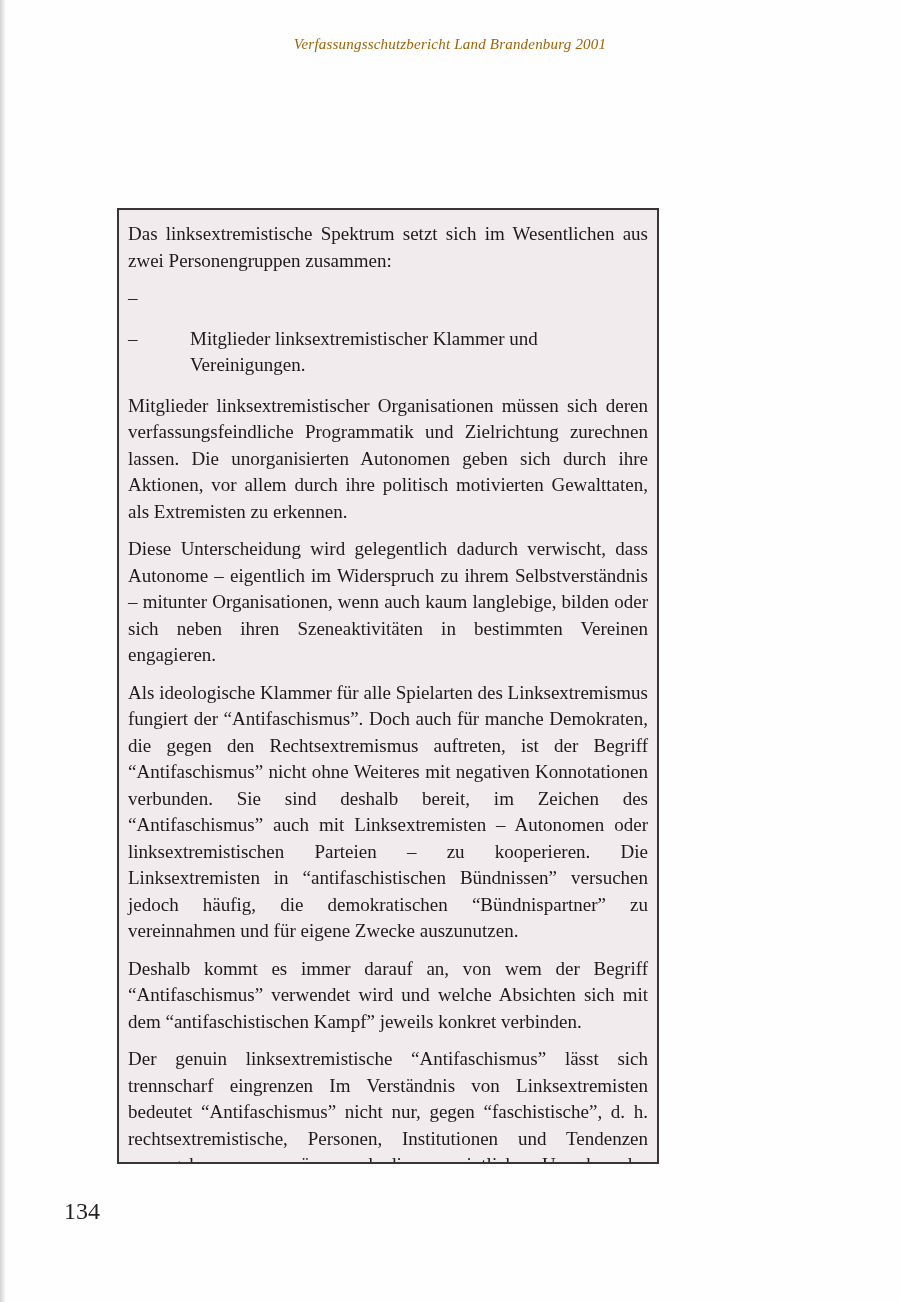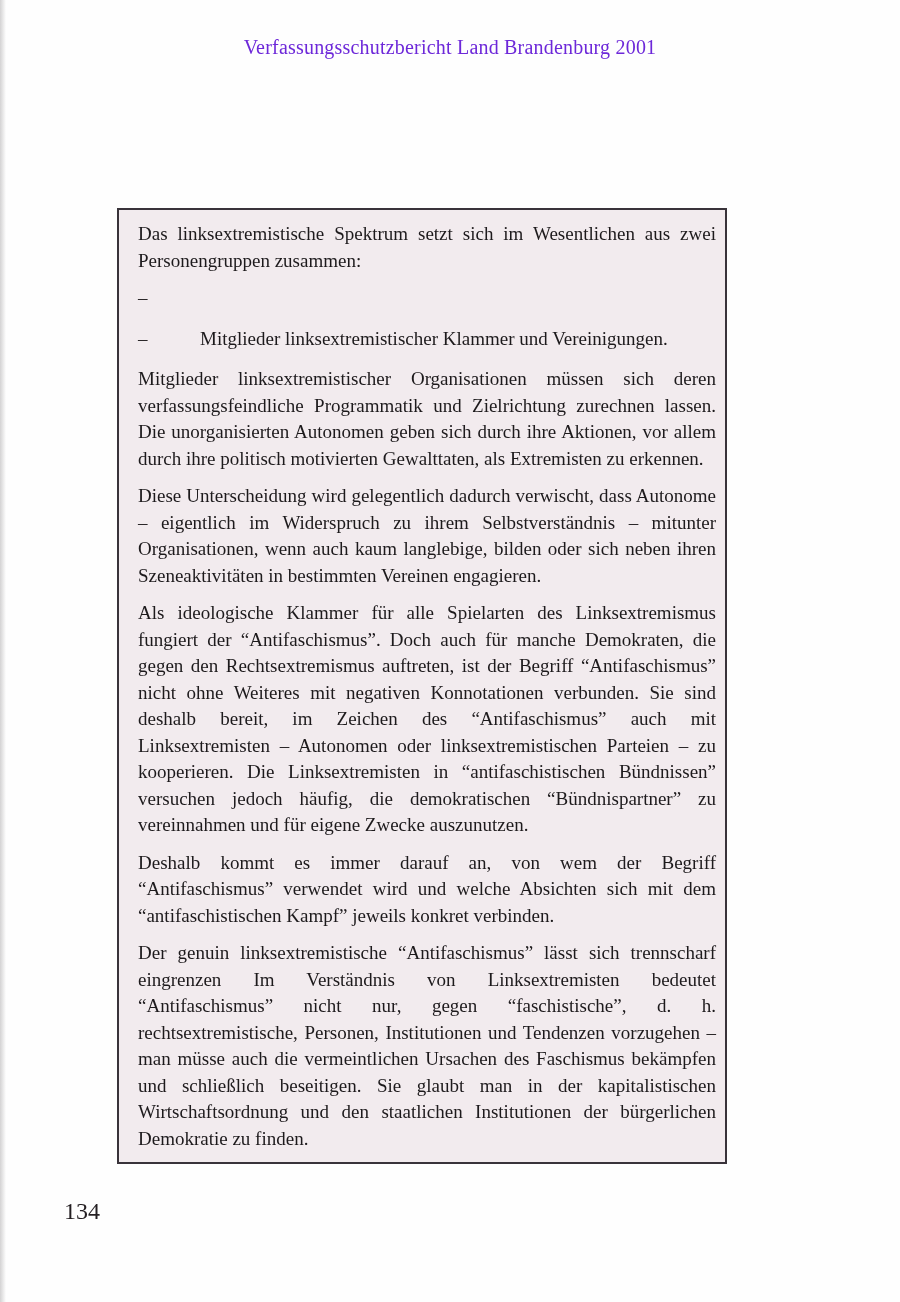--- a/index.html
+++ b/index.html
@@ -17,43 +17,44 @@
     left: 0; top: 0;
     width: 6px; height: 100%;
     background: linear-gradient(90deg, rgba(60,55,58,0.22), rgba(60,55,58,0));
     pointer-events: none;
   }
   .running-header {
     position: absolute;
     top: 36px; left: 0;
     width: 100%;
     text-align: center;
-    font-size: 20px;
+    font-size: 15px;
     letter-spacing: 0.2px;
-    color: #6d28d9;
+    color: #a16207;
+    font-style: italic;
   }
   .page-title {
     position: absolute;
     top: 98px; left: 0;
     width: 100%;
     margin: 0;
     text-align: center;
     font-size: 47px;
     font-weight: 400;
     letter-spacing: 1px;
     color: #211d20;
   }
   .content-box {
     position: absolute;
     left: 117px; top: 208px;
-    width: 610px; height: 956px;
+    width: 542px; height: 956px;
     box-sizing: border-box;
     border: 2px solid var(--box-border, #39333a);
     background: var(--box-background, #f2ebee);
-    padding: 11px 9px 8px 19px;
+    padding: 11px 9px 8px 9px;
     font-size: 19px;
     line-height: 26.5px;
     text-align: justify;
     overflow: hidden;
   }
   .content-box p { margin: 0 0 11px 0; }
   .content-box p:last-child { margin-bottom: 17px; }
   .bullet-row { display: flex; margin: 3px 0 14px 0; }
   .bullet-marker { flex: 0 0 62px; width: 62px; }
   .bullet-text { flex: 1 1 auto; text-align: left; }

